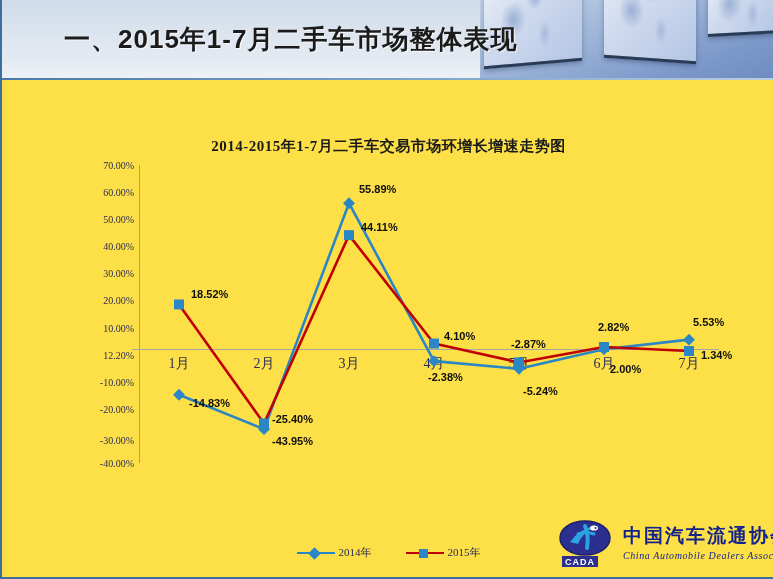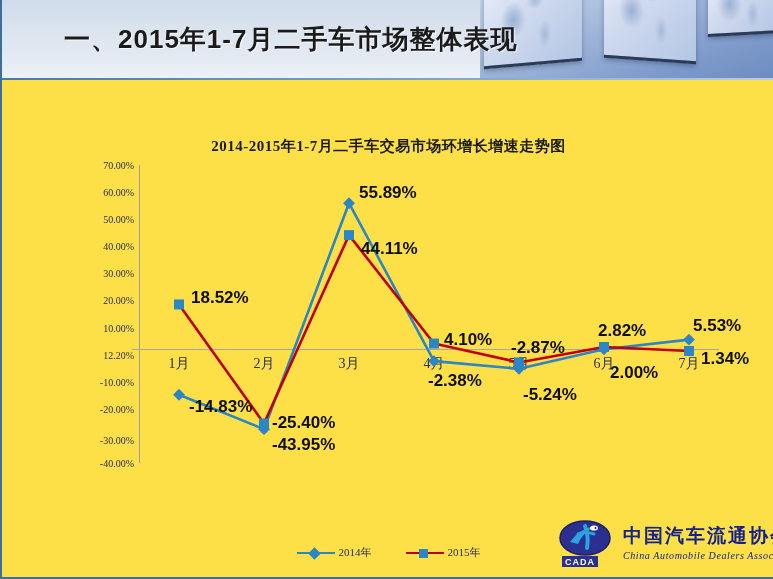--- a/index.html
+++ b/index.html
@@ -127,21 +127,21 @@
   }
   svg.lines {
     position: absolute;
     left: 137px; top: 86px;
     width: 580px; height: 298px;
     overflow: visible;
   }
   .dlabel {
     position: absolute;
     font-family: "Liberation Sans", sans-serif;
-    font-size: 17px;
+    font-size: 11px;
     font-weight: bold;
     color: #0e0e0e;
     white-space: nowrap;
   }
 
   
   .legend {
     position: absolute;
     left: 0; top: 466px;
     width: 773px;
@@ -276,21 +276,21 @@
     <div id="dlabels">
         <div class="dlabel" style="left: 187px; top: 317.812px;">-14.83%</div>
         <div class="dlabel" style="left: 270px; top: 356.163px;">-43.95%</div>
         <div class="dlabel" style="left: 357px; top: 104.225px;">55.89%</div>
         <div class="dlabel" style="left: 426px; top: 292.084px;">-2.38%</div>
         <div class="dlabel" style="left: 521px; top: 305.832px;">-5.24%</div>
         <div class="dlabel" style="left: 608px; top: 284.218px;">2.00%</div>
         <div class="dlabel" style="left: 691px; top: 236.655px;">5.53%</div>
         <div class="dlabel" style="left: 189px; top: 209.464px;">18.52%</div>
         <div class="dlabel" style="left: 270px; top: 334.447px;">-25.40%</div>
-        <div class="dlabel" style="left: 359px; top: 160px;">44.11%</div>
+        <div class="dlabel" style="left: 359px; top: 142px;">44.11%</div>
         <div class="dlabel" style="left: 442px; top: 250.529px;">4.10%</div>
         <div class="dlabel" style="left: 509px; top: 259.411px;">-2.87%</div>
         <div class="dlabel" style="left: 596px; top: 241.997px;">2.82%</div>
         <div class="dlabel" style="left: 699px; top: 270.006px;">1.34%</div>
       </div>
 
     <div class="legend">
       <div class="legend-item">
         <span class="legend-swatch">
           <span class="lline" style="background:#2b86c5"></span>

